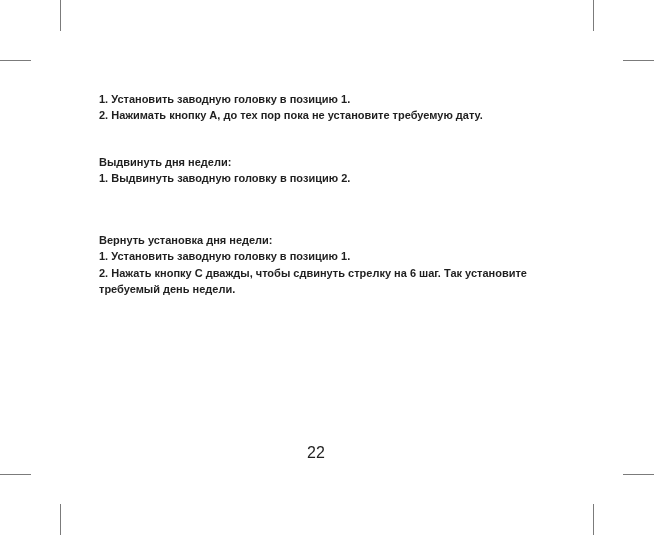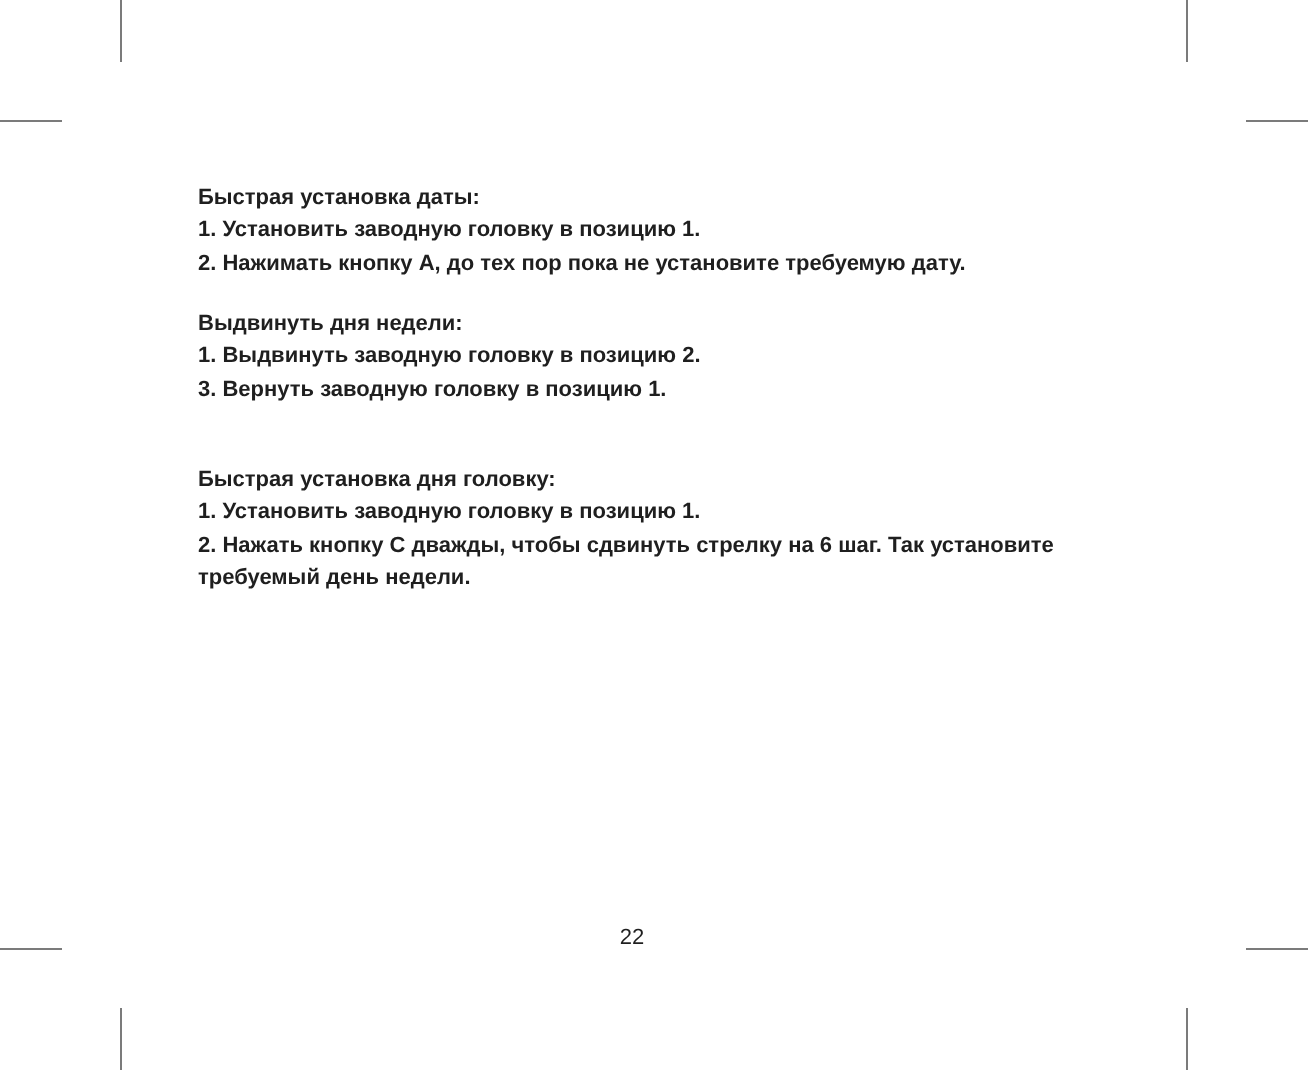--- a/index.html
+++ b/index.html
@@ -42,56 +42,54 @@
   }
   .section-1 { top: 91px; }
   .section-2 { top: 154px; }
   .section-3 { top: 232px; }
   .section .title { font-weight: bold; }
   .section .line { white-space: nowrap; font-weight: bold; }
 
   .page-number {
     position: absolute;
     left: 0;
-    top: 461px;
+    top: 445px;
     width: 632px;
     text-align: center;
     color: #1f1f1f;
-    font-size: 11px;
+    font-size: 16px;
     line-height: 16.3px;
   }
 </style>
 </head>
 <body>
 
 <div class="canvas">
 
   <div class="crop v v-tl"></div>
   <div class="crop h h-tl"></div>
   <div class="crop v v-tr"></div>
   <div class="crop h h-tr"></div>
   <div class="crop h h-bl"></div>
   <div class="crop v v-bl"></div>
   <div class="crop h h-br"></div>
   <div class="crop v v-br"></div>
 
   <div class="section section-1">
-    <div class="title">Быстрая установка даты:</div>
     <div class="line">1. Установить заводную головку в позицию 1.</div>
     <div class="line">2. Нажимать кнопку А, до тех пор пока не установите требуемую дату.</div>
   </div>
 
   <div class="section section-2">
     <div class="title">Выдвинуть дня недели:</div>
     <div class="line">1. Выдвинуть заводную головку в позицию 2.</div>
-    <div class="line">3. Вернуть заводную головку в позицию 1.</div>
   </div>
 
   <div class="section section-3">
-    <div class="title">Быстрая установка дня головку:</div>
+    <div class="title">Вернуть установка дня недели:</div>
     <div class="line">1. Установить заводную головку в позицию 1.</div>
     <div class="line">2. Нажать кнопку С дважды, чтобы сдвинуть стрелку на 6 шаг. Так установите</div>
     <div class="line">требуемый день недели.</div>
   </div>
 
   <div class="page-number">22</div>
 
 </div>
 
 </body></html>

